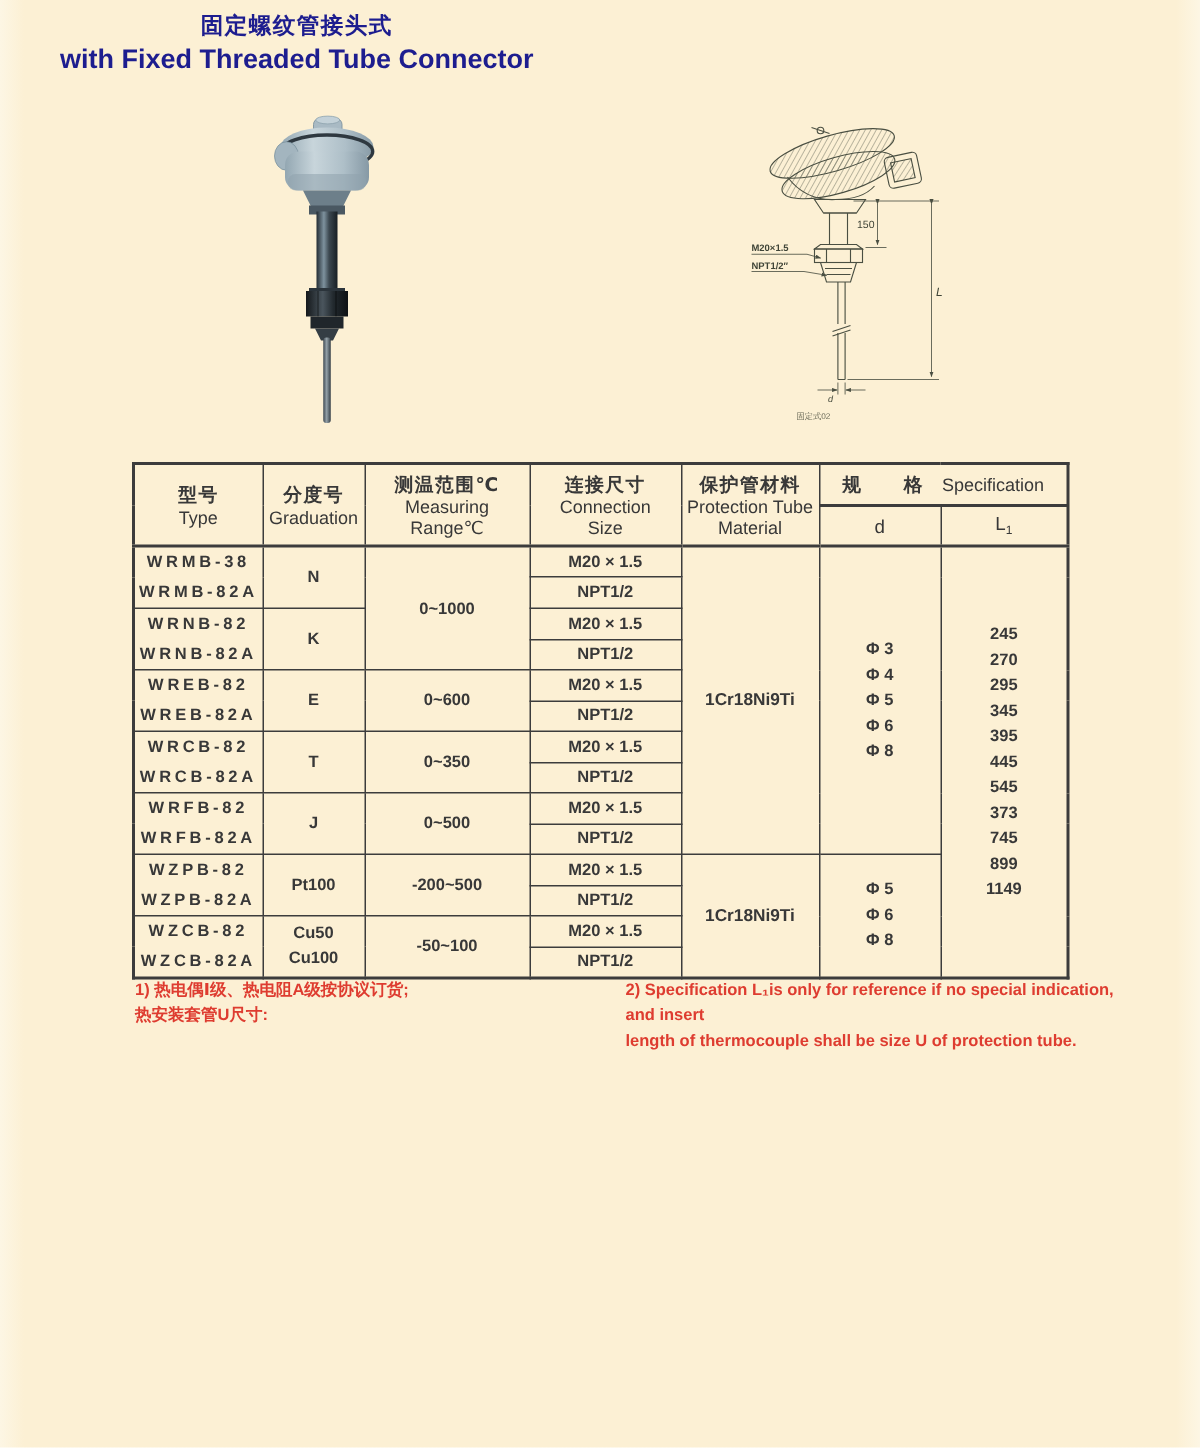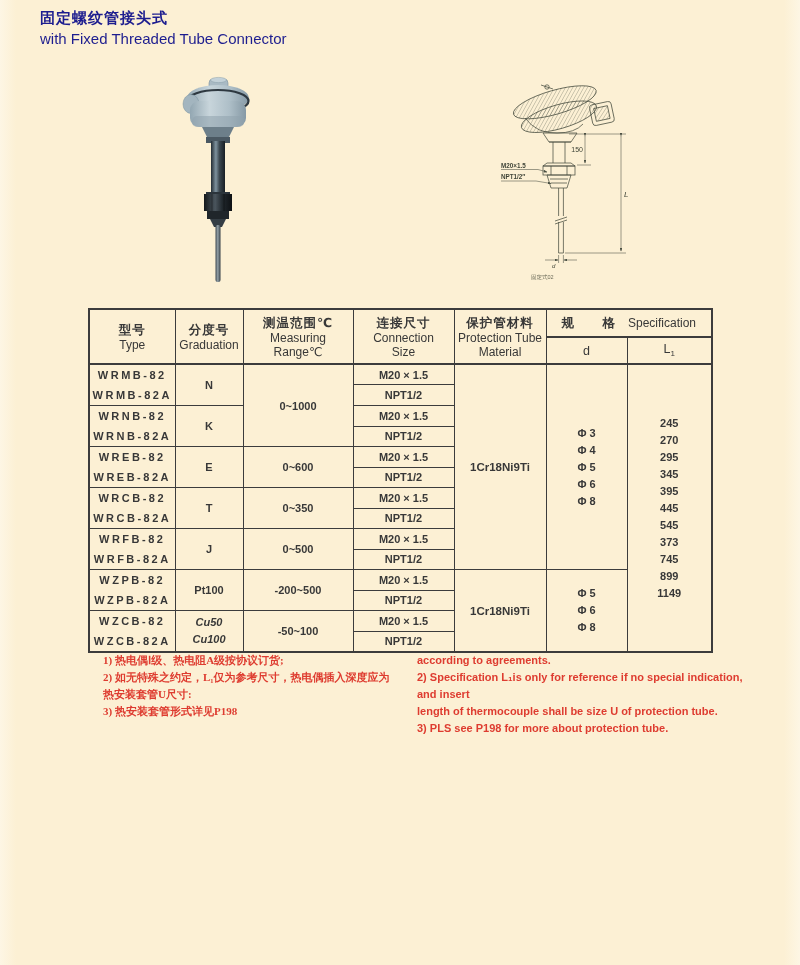--- a/index.html
+++ b/index.html
@@ -3,22 +3,22 @@
 <meta charset="utf-8">
 <style>
   html,body{margin:0;padding:0;}
   body{
     width:800px;height:965px;position:relative;overflow:hidden;
     background:linear-gradient(90deg,#fdf6e4 0%,#fcf0d4 2%,#fcf0d4 98%,#fdf6e4 100%);
     font-family:"Liberation Sans","DejaVu Sans",sans-serif;
     color:#3a3a3a;
   }
   .hdr-block{position:absolute;left:40px;top:7px;}
-  .title-zh{font-size:15px;font-weight:bold;color:#1d1d8f;letter-spacing:1px;line-height:21px;}
-  .title-en{font-size:15px;font-weight:normal;color:#1d1d8f;line-height:22px;}
+  .title-zh{font-size:15px;font-weight:bold;color:#1d1d8f;letter-spacing:1px;line-height:21px;text-align:center;}
+  .title-en{font-size:18px;font-weight:bold;color:#1d1d8f;line-height:22px;}
 
   .photo{position:absolute;left:150px;top:75px;}
   .drawing{position:absolute;left:495px;top:76px;}
 
   table.spec{
     position:absolute;left:88px;top:308px;
     border-collapse:collapse;table-layout:fixed;
     border:2px solid #3c3c3c;
     font-size:11px;font-weight:bold;color:#383838;
   }
@@ -30,24 +30,24 @@
   table.spec thead tr.sub th{border-top-width:1px;}
   .hz{font-size:12.5px;letter-spacing:1px;line-height:16px;font-weight:bold;}
   .he{font-size:12px;font-weight:normal;line-height:14px;}
   .spec-h .hz{letter-spacing:8px;}
   .spec-h .he{display:inline;font-size:12px;margin-left:2px;}
   td.type{text-align:left;padding-left:9px;letter-spacing:2.5px;line-height:20px;}
   td.conn{font-weight:normal;font-size:11px;}
   tr.body-row{height:20px;}
   .lines div{line-height:17px;}
   td.mat{font-size:11.5px;font-weight:normal;margin-left:42px;}
-  td.grad .g2line{line-height:17px;font-style:italic;}
+  td.grad .g2line{line-height:17px;}
 
   .notes{position:absolute;color:#de3c30;font-size:11px;font-weight:bold;line-height:17px;}
-  .notes-zh{left:103px;top:652px;width:312px;font-family:Liberation Serif, serif;}
+  .notes-zh{left:90px;top:652px;width:312px;}
   .notes-en{left:417px;top:652px;width:340px;}
 
   svg text{font-family:"Liberation Sans","DejaVu Sans",sans-serif;}
 </style>
 </head>
 <body>
 
 <div class="hdr-block">
   <div class="title-zh">固定螺纹管接头式</div>
   <div class="title-en">with Fixed Threaded Tube Connector</div>
@@ -214,21 +214,21 @@
       </th>
     </tr>
     <tr class="sub" style="height:27px;">
       <th><span class="he" style="font-size:12.5px;">d</span></th>
       <th><span class="he" style="font-size:12.5px;">L</span><sub style="font-size:8px;font-weight:normal;">1</sub></th>
     </tr>
   </thead>
   <tbody>
     <tr class="body-row">
       <td class="type" rowspan="2">
-        <div>WRMB-82</div>
+        <div>WRMB-38</div>
         <div>WRMB-82A</div>
       </td>
       <td class="grad" rowspan="2">N</td>
       <td rowspan="4">0~1000</td>
       <td class="conn">M20 × 1.5</td>
       <td class="mat" rowspan="10">1Cr18Ni9Ti</td>
       <td class="lines" rowspan="10">
           <div>Φ 3</div>
           <div>Φ 4</div>
           <div>Φ 5</div>
@@ -330,22 +330,18 @@
       <td class="conn">M20 × 1.5</td>
     </tr>
     <tr class="body-row">
       <td class="conn">NPT1/2</td>
     </tr>
   </tbody>
 </table>
 
 <div class="notes notes-zh">
     <div>1) 热电偶Ⅰ级、热电阻A级按协议订货;</div>
-    <div>2) 如无特殊之约定，L₁仅为参考尺寸，热电偶插入深度应为</div>
     <div>热安装套管U尺寸:</div>
-    <div>3) 热安装套管形式详见P198</div>
   </div>
 <div class="notes notes-en">
-    <div>according to agreements.</div>
     <div>2) Specification L₁is only for reference if no special indication, and insert</div>
     <div>length of  thermocouple shall be size U of protection tube.</div>
-    <div>3) PLS see P198 for more about protection tube.</div>
   </div>
 
 </body></html>

